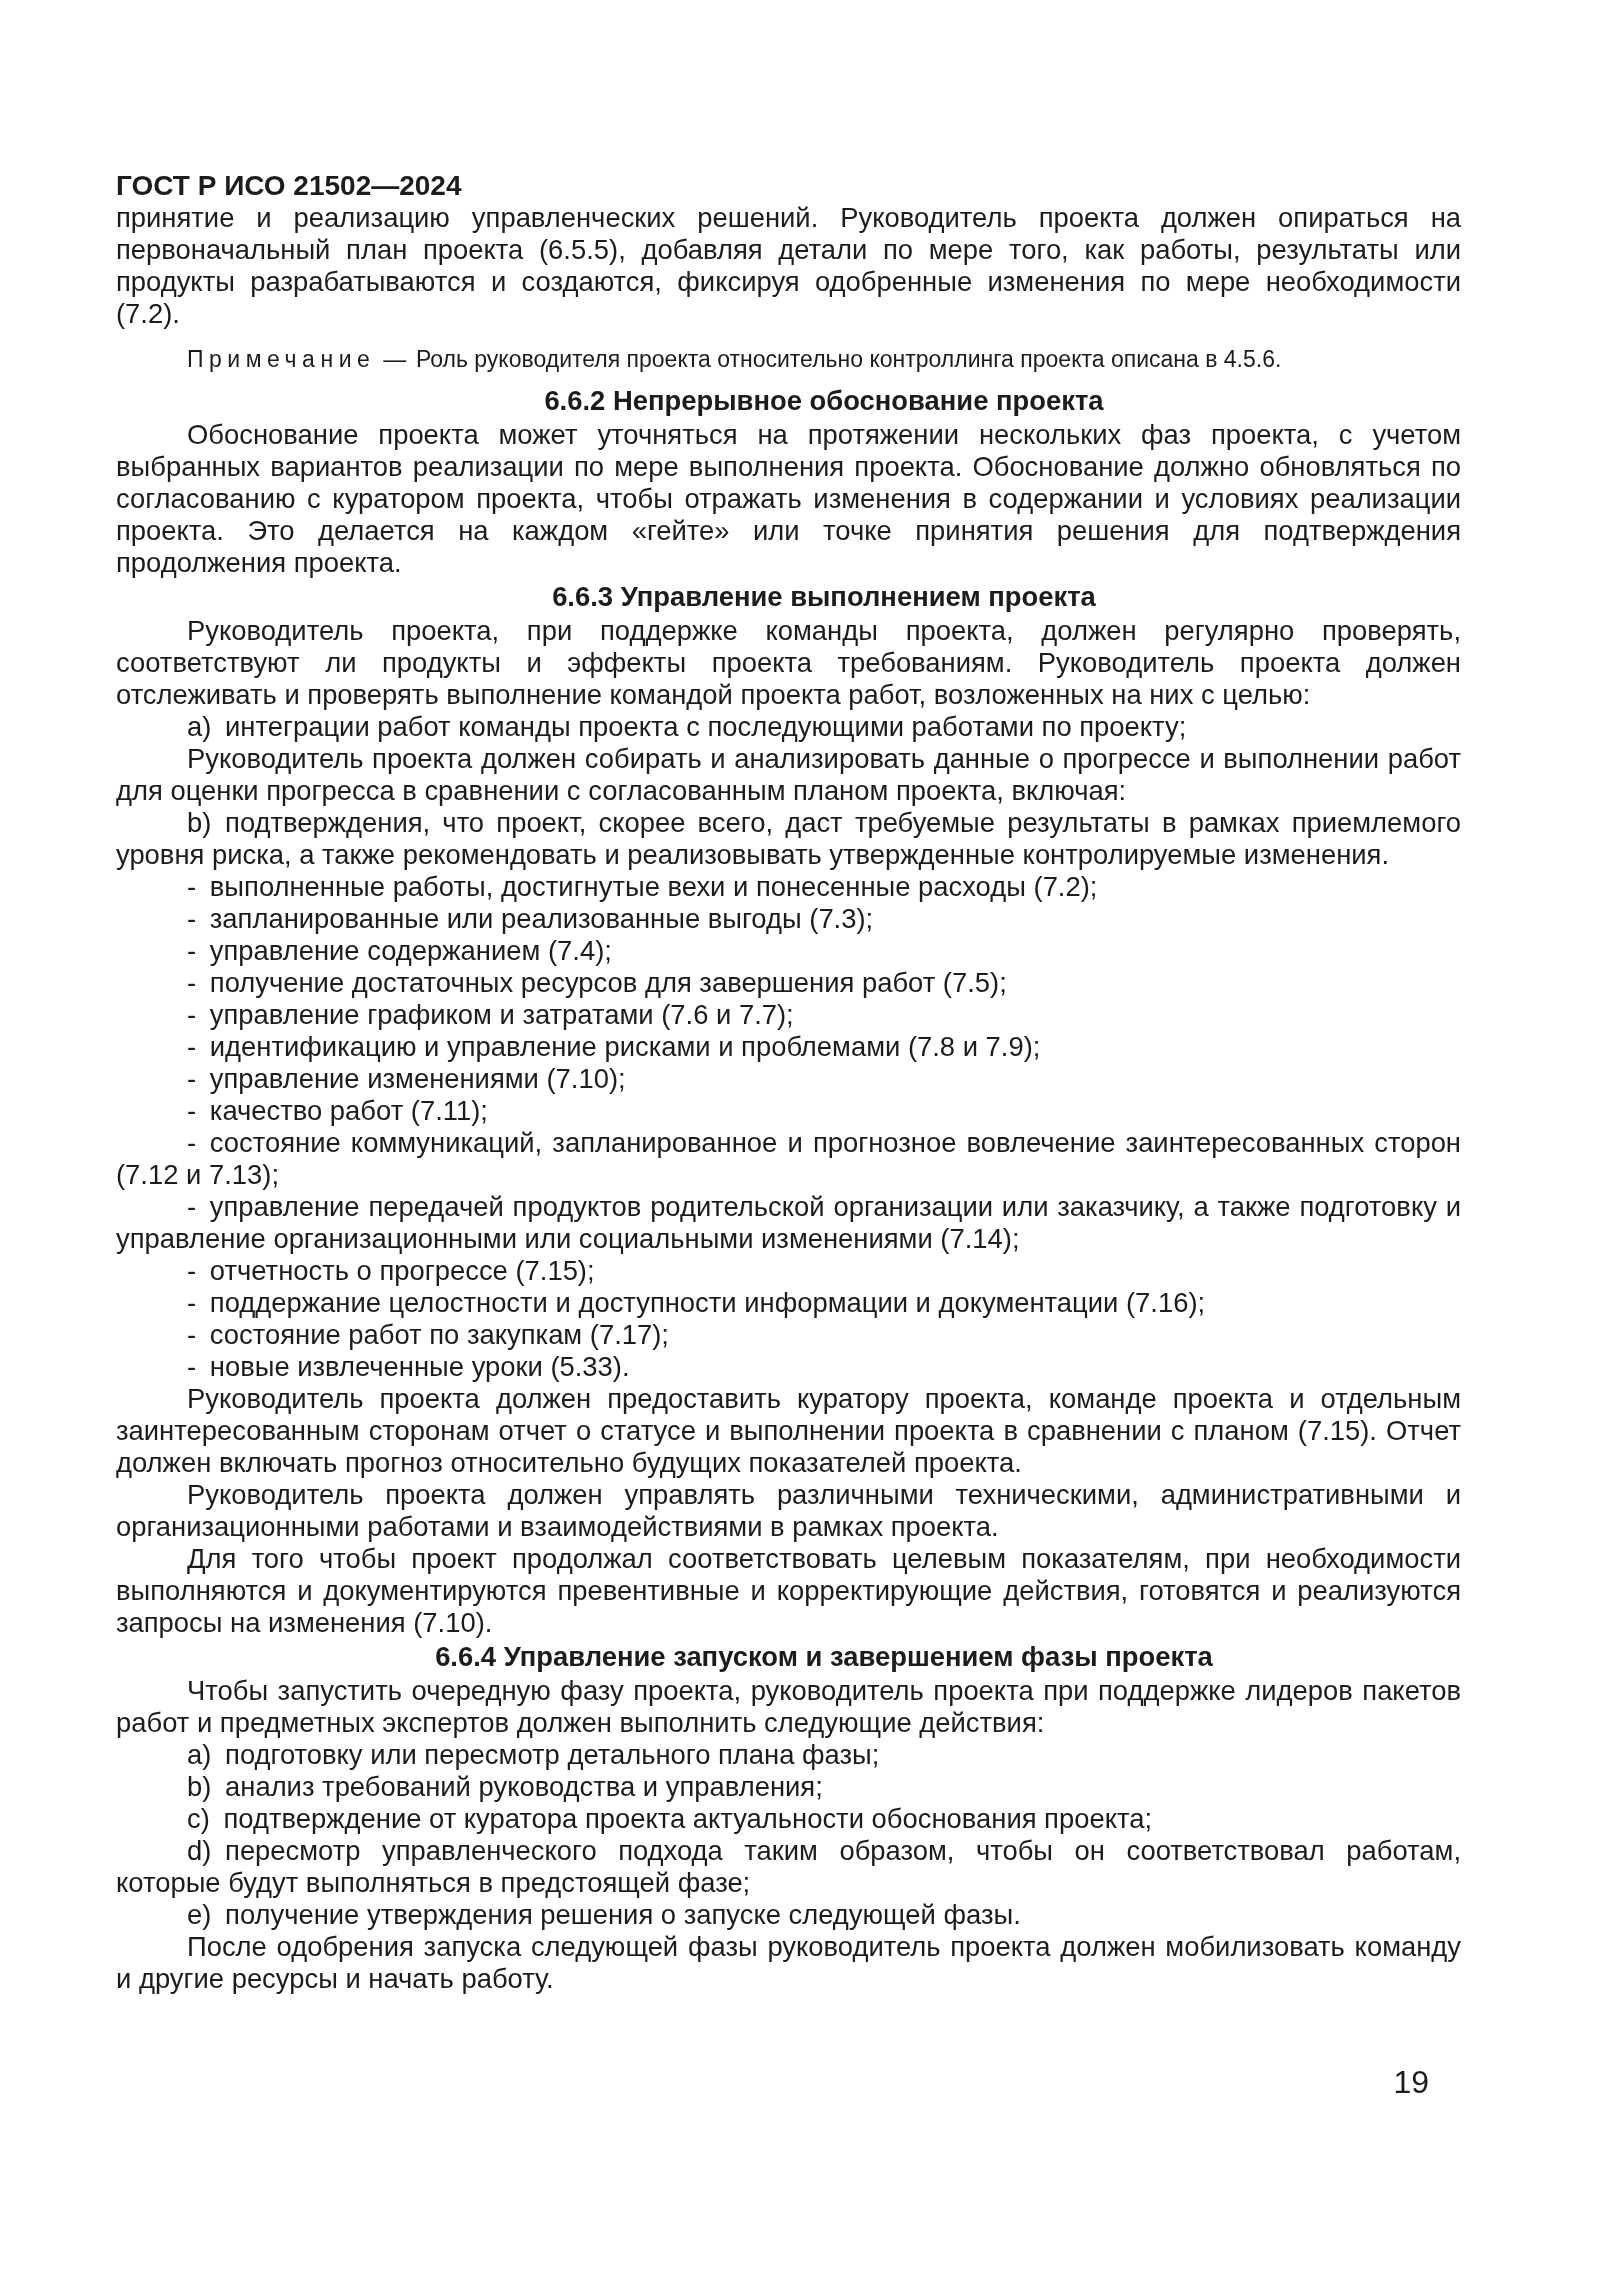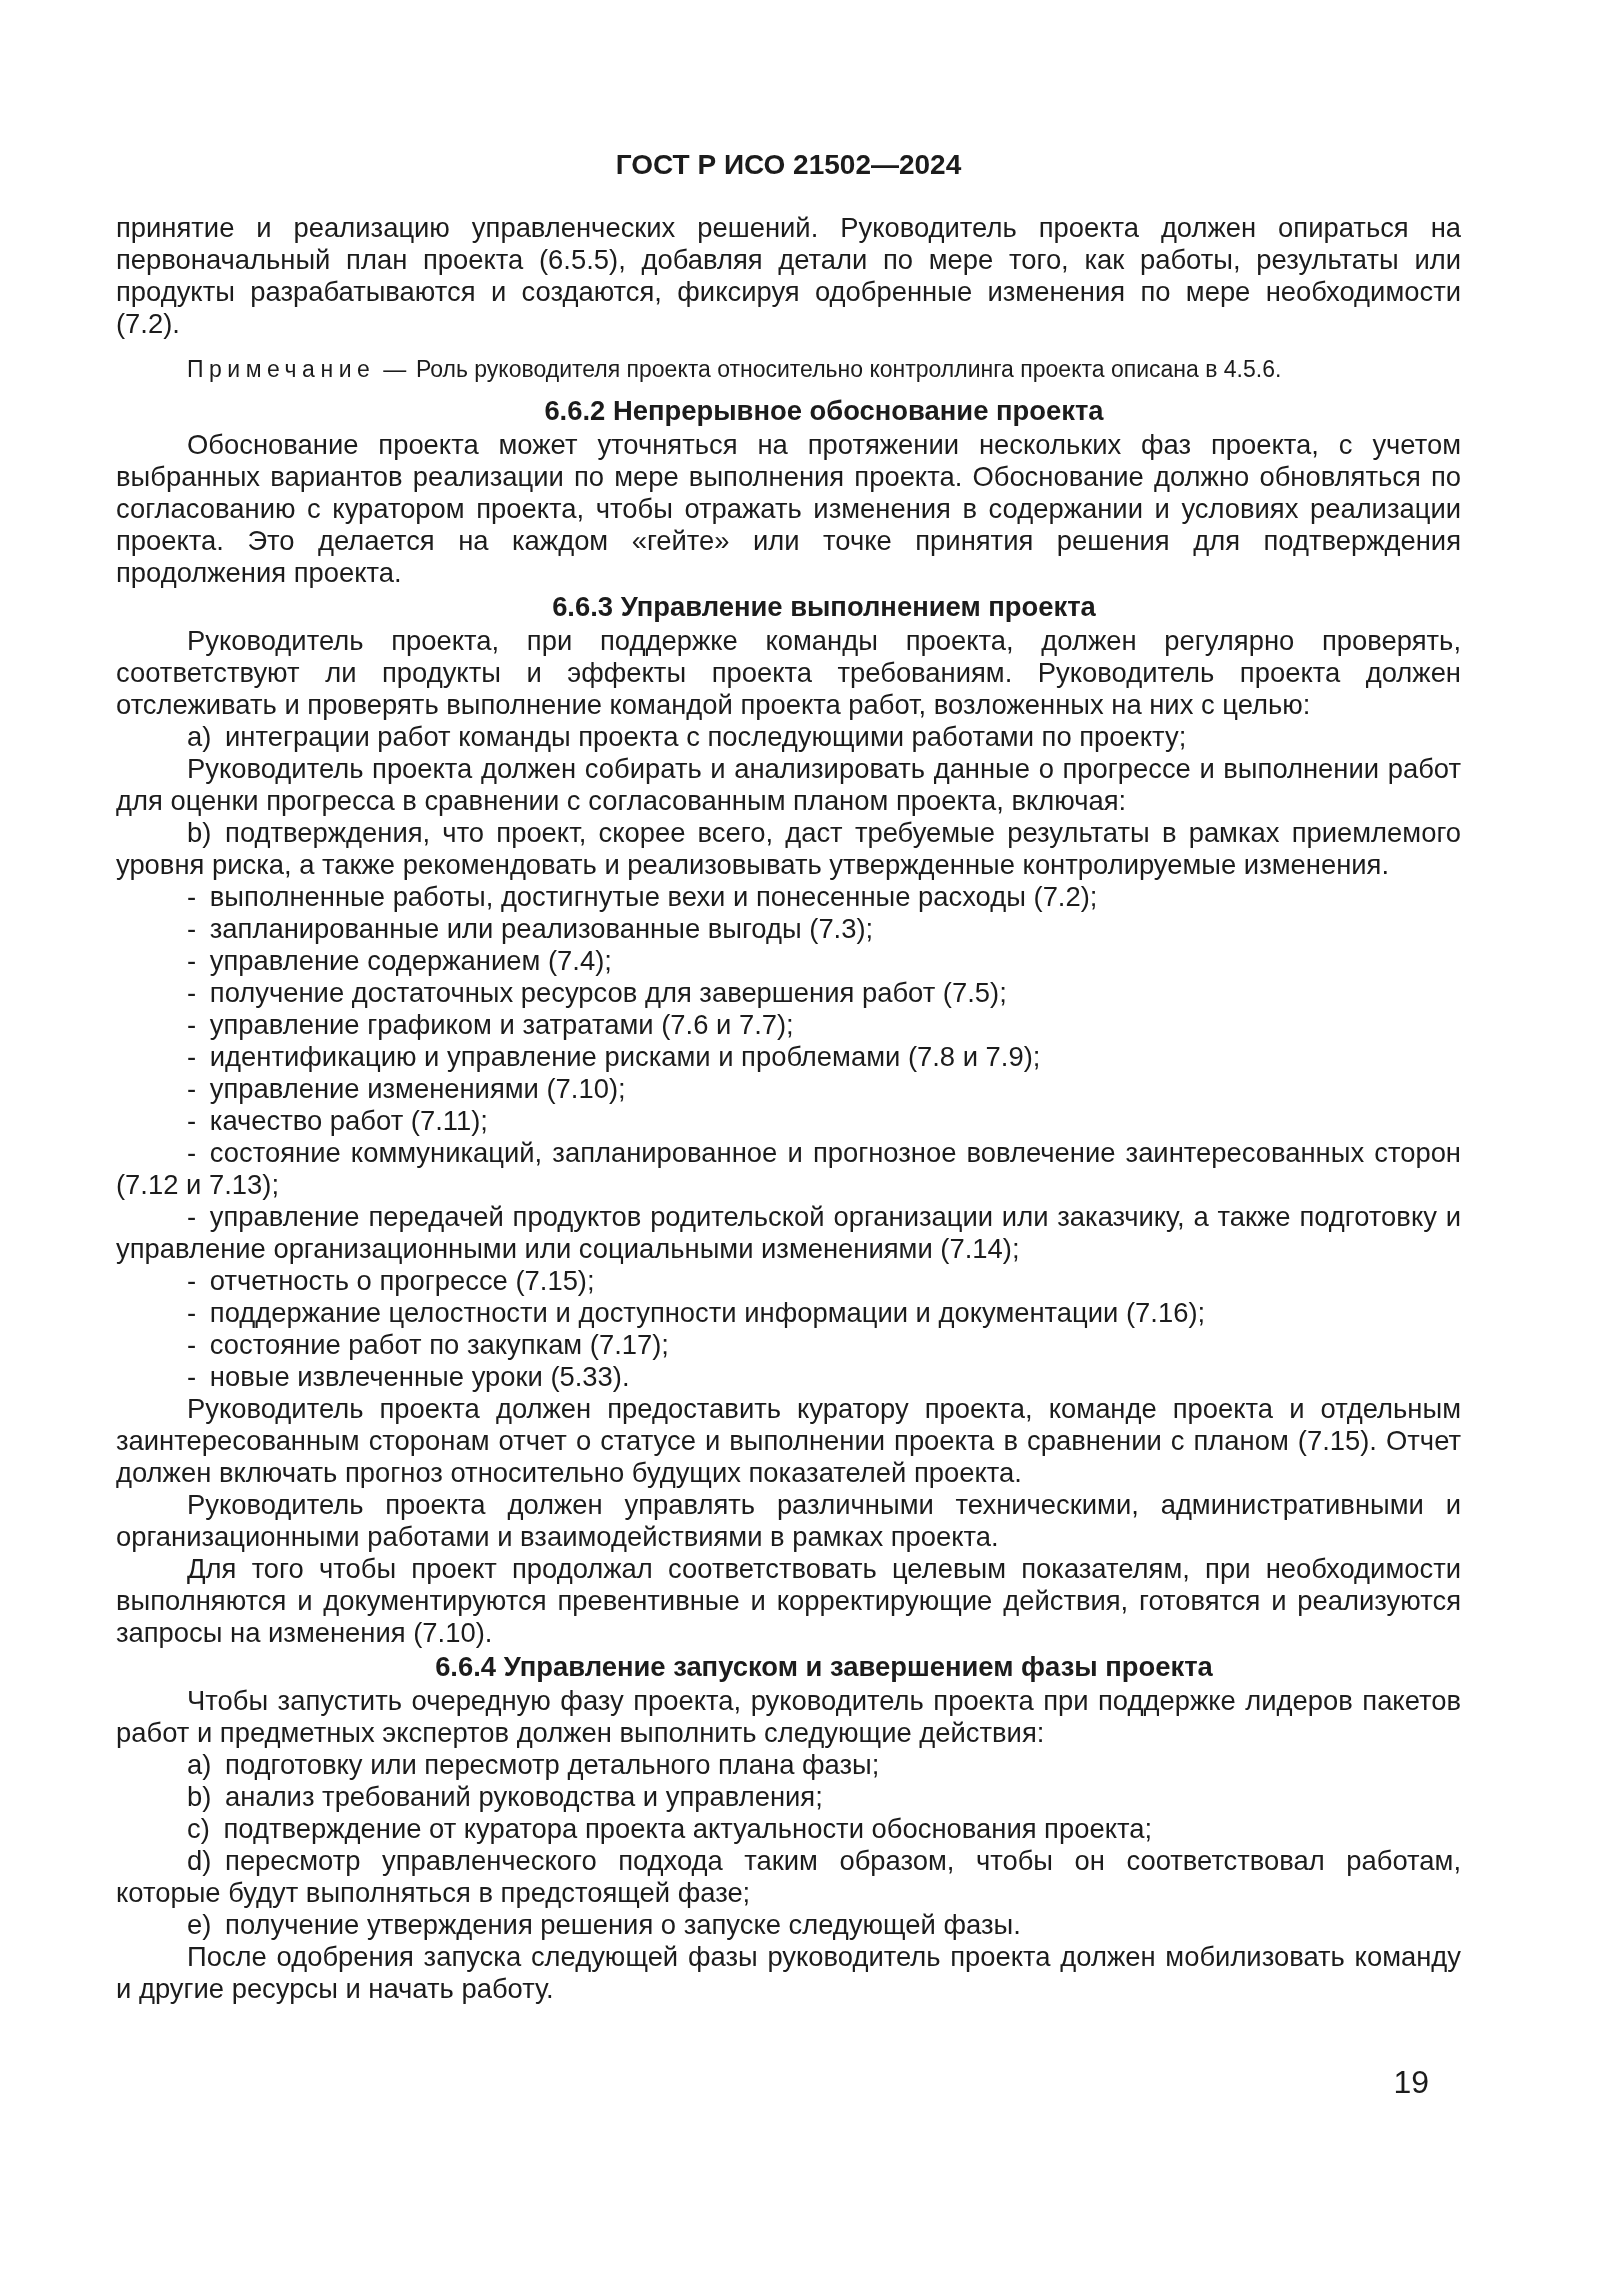--- a/index.html
+++ b/index.html
@@ -11,24 +11,24 @@
     position: relative;
     width: 1621px;
     height: 2293px;
     background: #ffffff;
     font-family: "Liberation Sans", sans-serif;
     color: #1c1c1c;
     overflow: hidden;
   }
   .running-header {
     position: absolute;
-    top: 149px;
+    top: 170px;
     left: 116px;
     width: 1345px;
-    text-align: center;
+    text-align: left;
     font-weight: bold;
     font-size: 28px;
     line-height: 31px;
   }
   .body-col {
     position: absolute;
     top: 202px;
     left: 116px;
     width: 1345px;
     font-size: 27.4px;
@@ -36,21 +36,20 @@
     text-align: justify;
     hyphens: auto;
     -webkit-hyphens: auto;
   }
   .para {
     margin: 0;
     text-indent: 71px;
   }
   .no-indent {
     text-indent: 0;
-    margin-top: 10px;
   }
   .heading {
     margin: 2px 0;
     font-weight: bold;
     text-indent: 71px;
     text-align: center;
   }
   .note {
     margin: 14.7px 0 11.8px 0;
     font-size: 23px;

